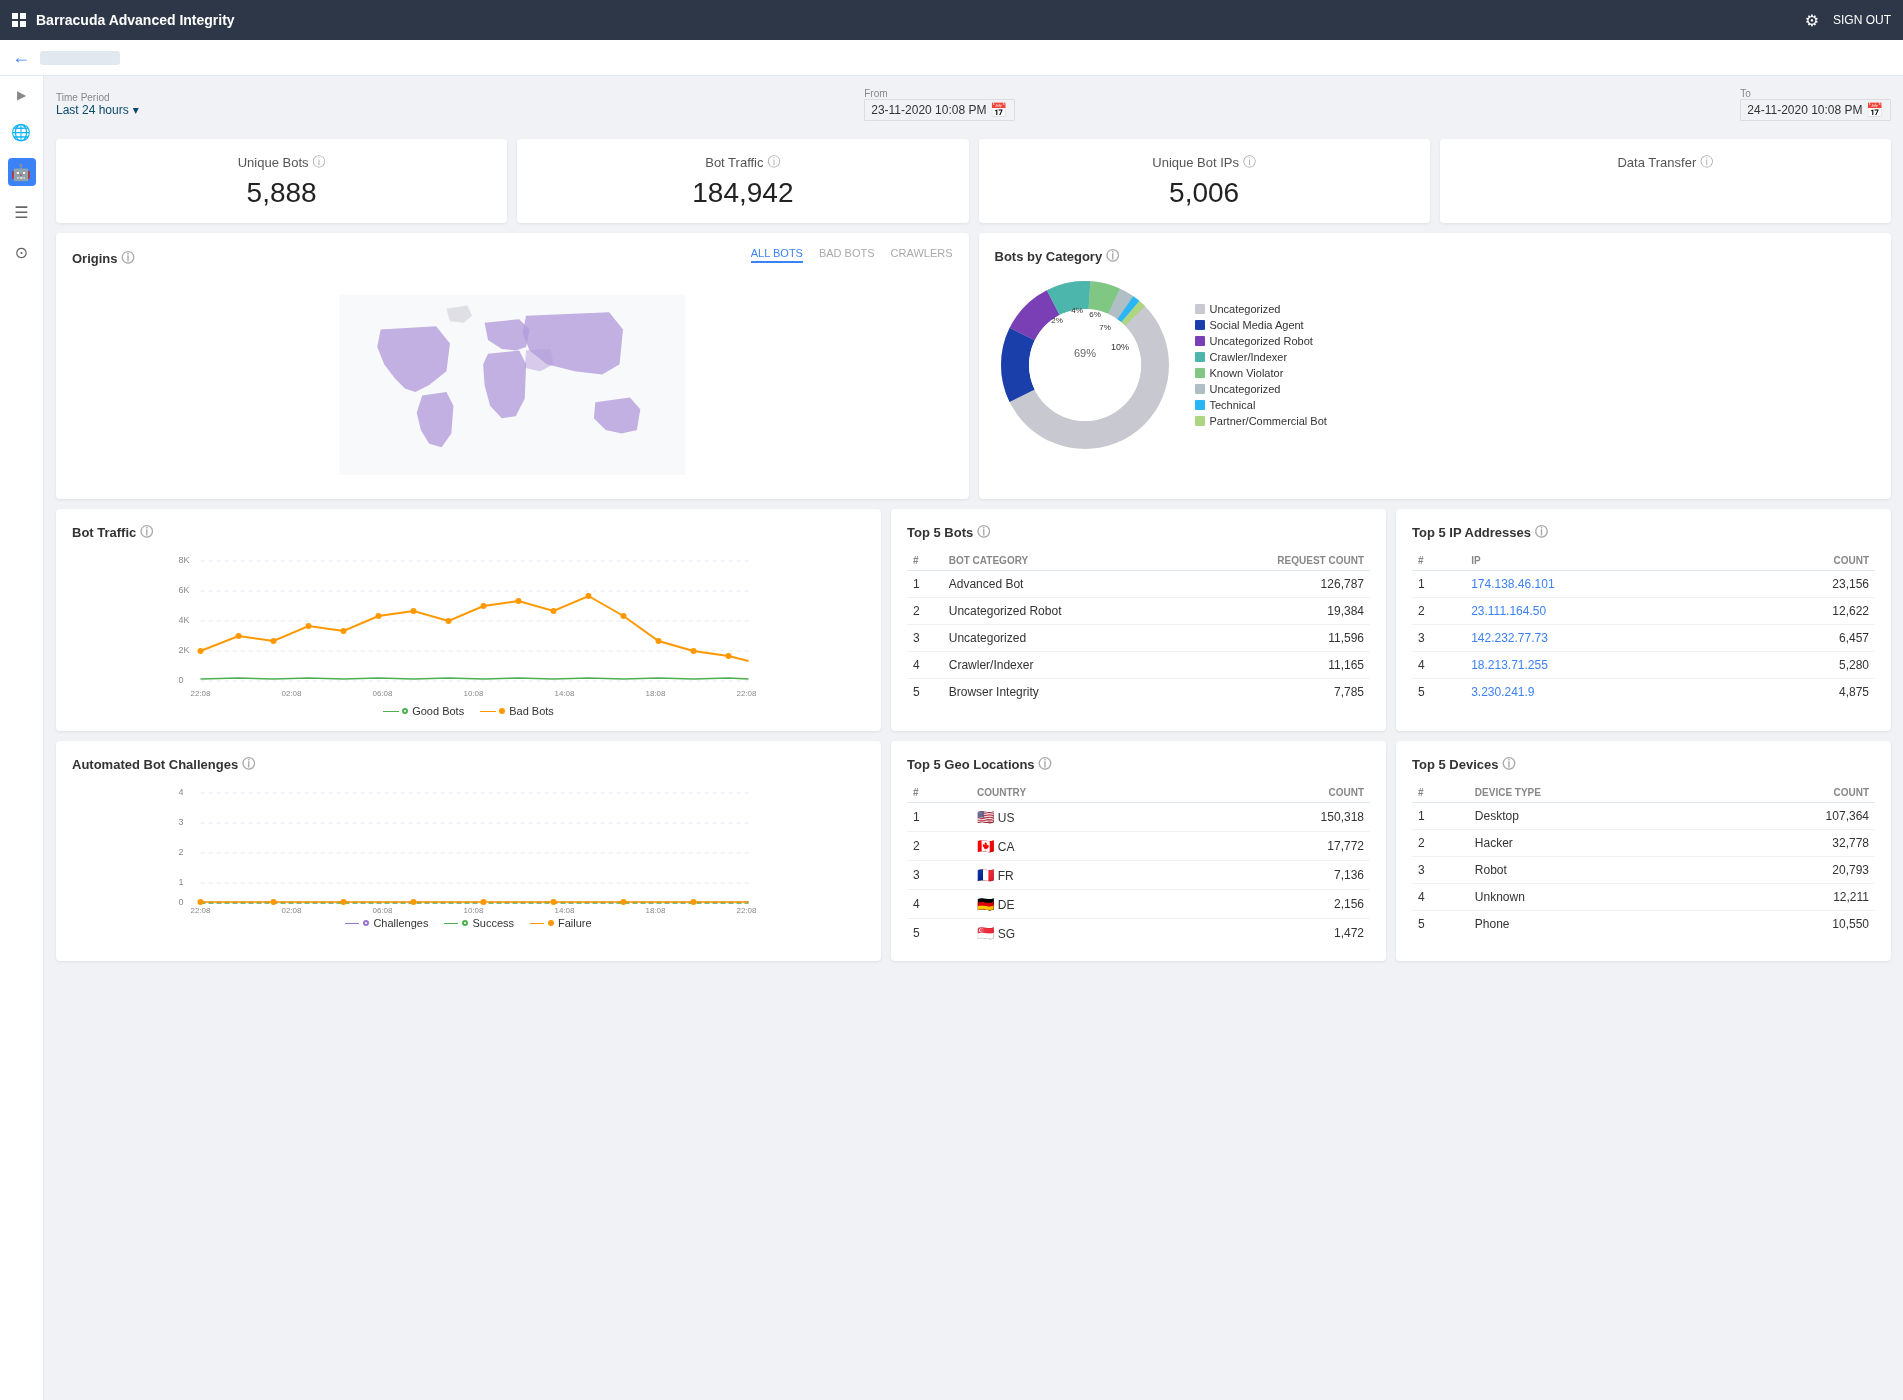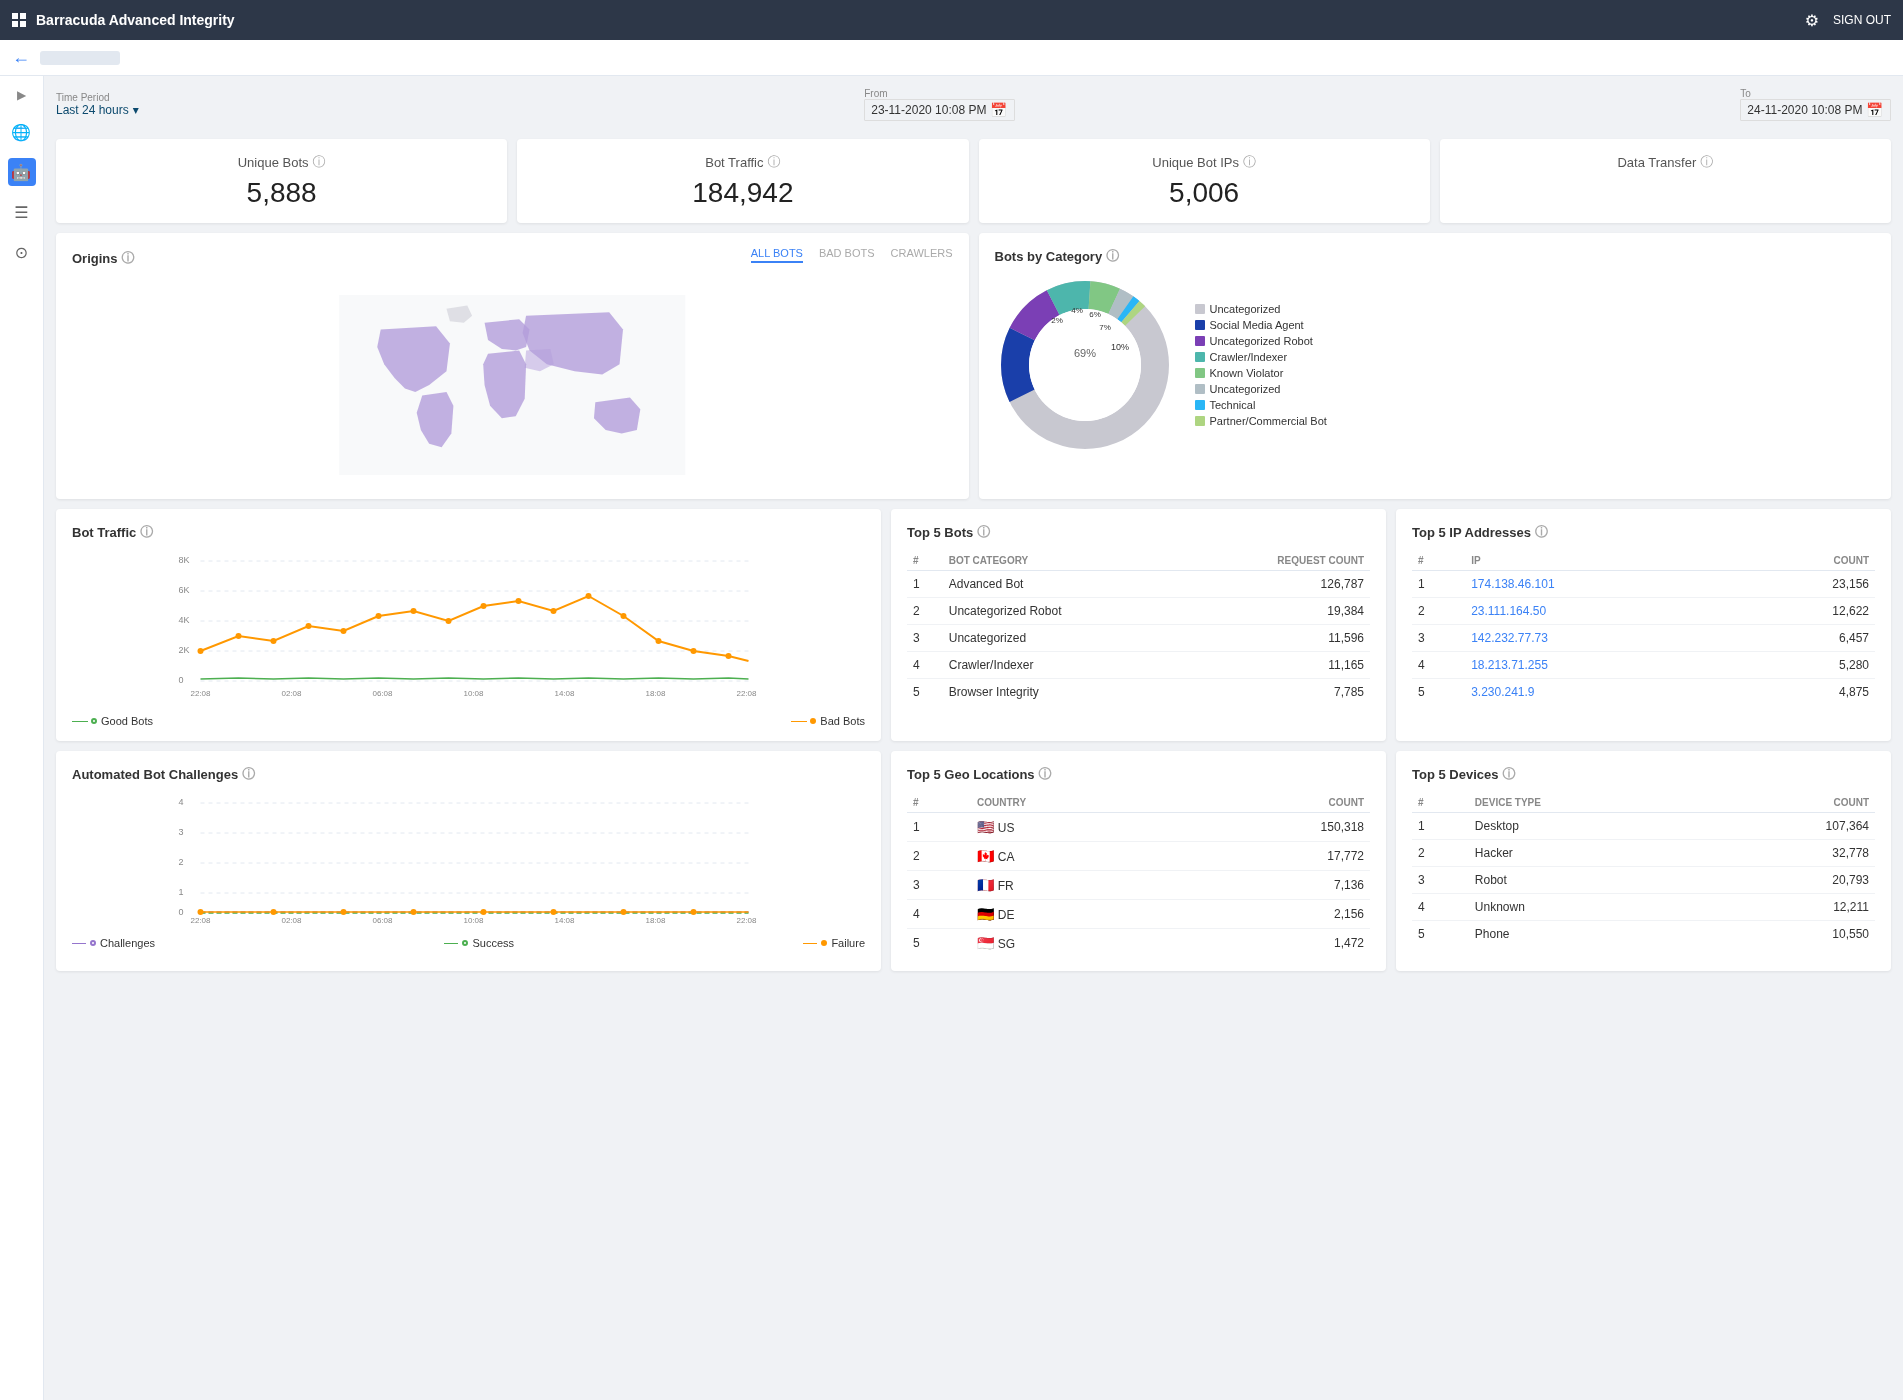--- a/index.html
+++ b/index.html
@@ -129,21 +129,21 @@
       gap: 20px;
     }
     .donut-container { position: relative; width: 180px; height: 180px; flex-shrink: 0; }
     .legend-list { list-style: none; display: flex; flex-direction: column; gap: 4px; font-size: 11px; }
     .legend-item { display: flex; align-items: center; gap: 5px; }
     .legend-dot { width: 10px; height: 10px; border-radius: 1px; flex-shrink: 0; }
 
     
     .chart-container { height: 150px; position: relative; }
     .chart-svg { width: 100%; height: 100%; }
-    .chart-legend { display: flex; justify-content: space-between; gap: 16px; margin-top: 14px; font-size: 11px; }
+    .chart-legend { display: flex; justify-content: center; gap: 16px; margin-top: 4px; font-size: 11px; }
     .legend-line { display: flex; align-items: center; gap: 4px; }
 
     
     .table-card table { width: 100%; border-collapse: collapse; font-size: 12px; }
     .table-card th { color: #888; font-weight: 600; font-size: 10px; text-align: left; padding: 4px 6px; border-bottom: 1px solid #e2e8f0; }
     .table-card td { padding: 6px 6px; border-bottom: 1px solid #f0f2f5; }
     .table-card tr:last-child td { border-bottom: none; }
     .rank-num { color: #333; }
     .count-val { text-align: right; }
     .link-text { color: #3b82f6; text-decoration: none; }

